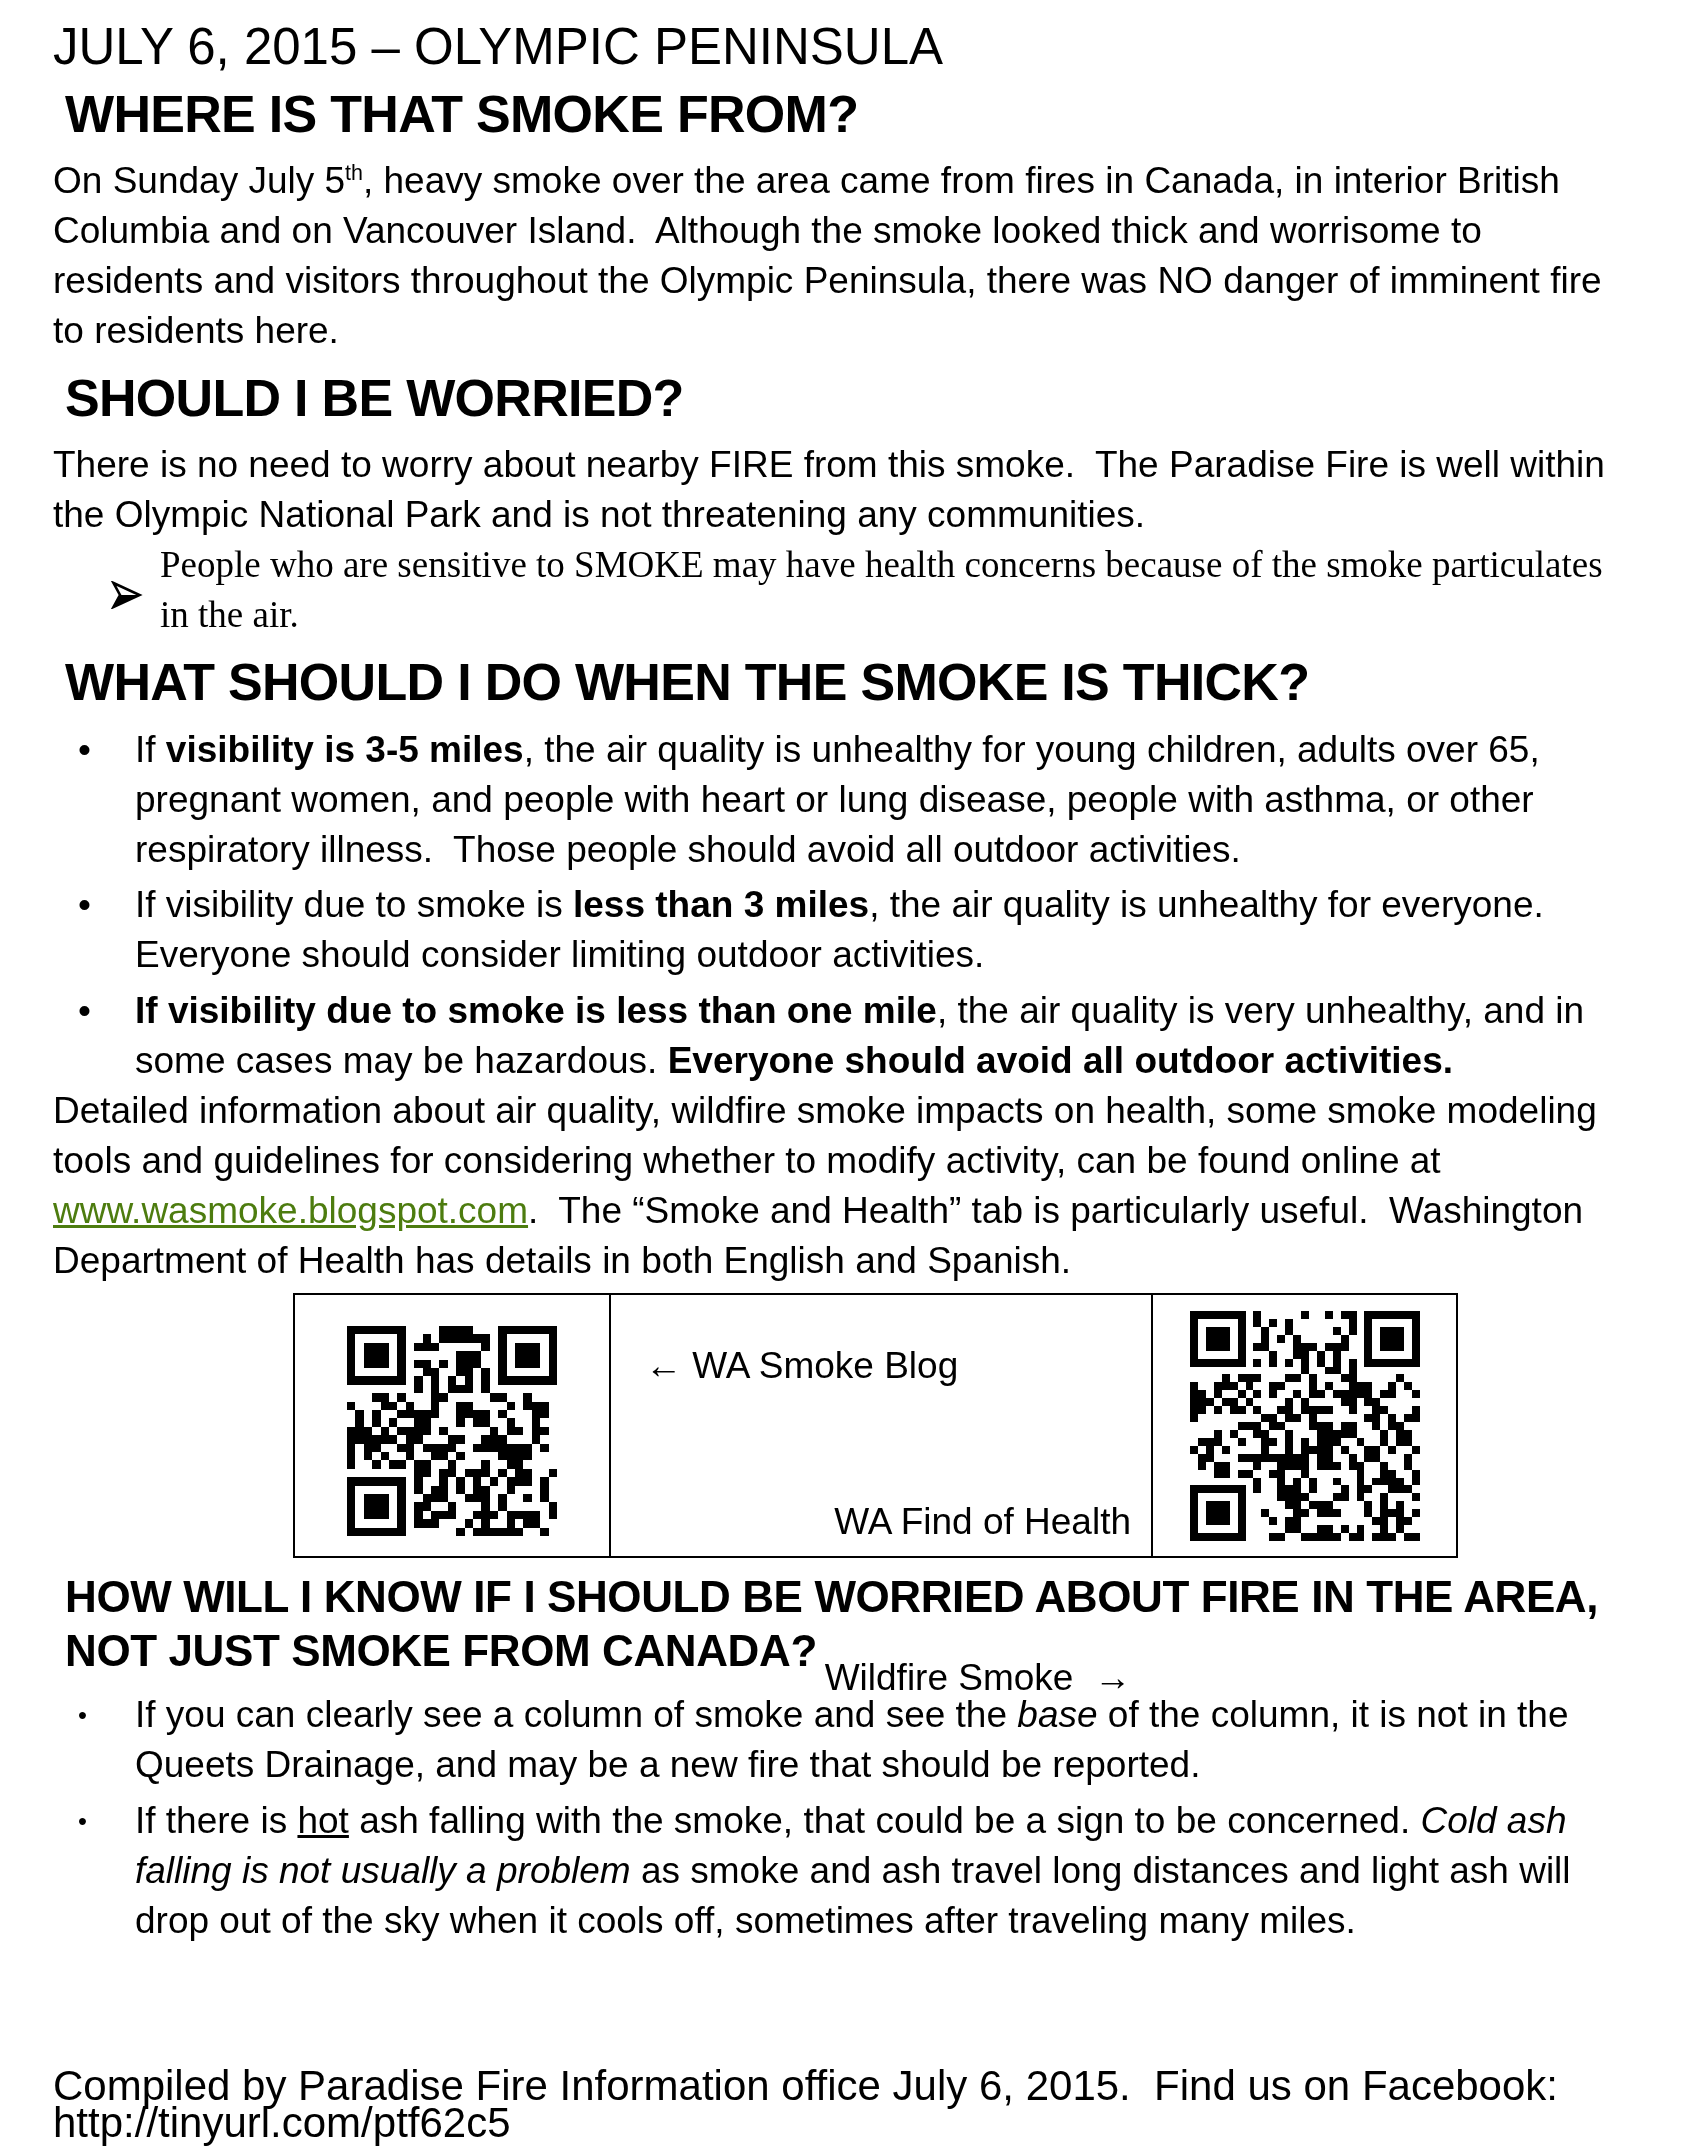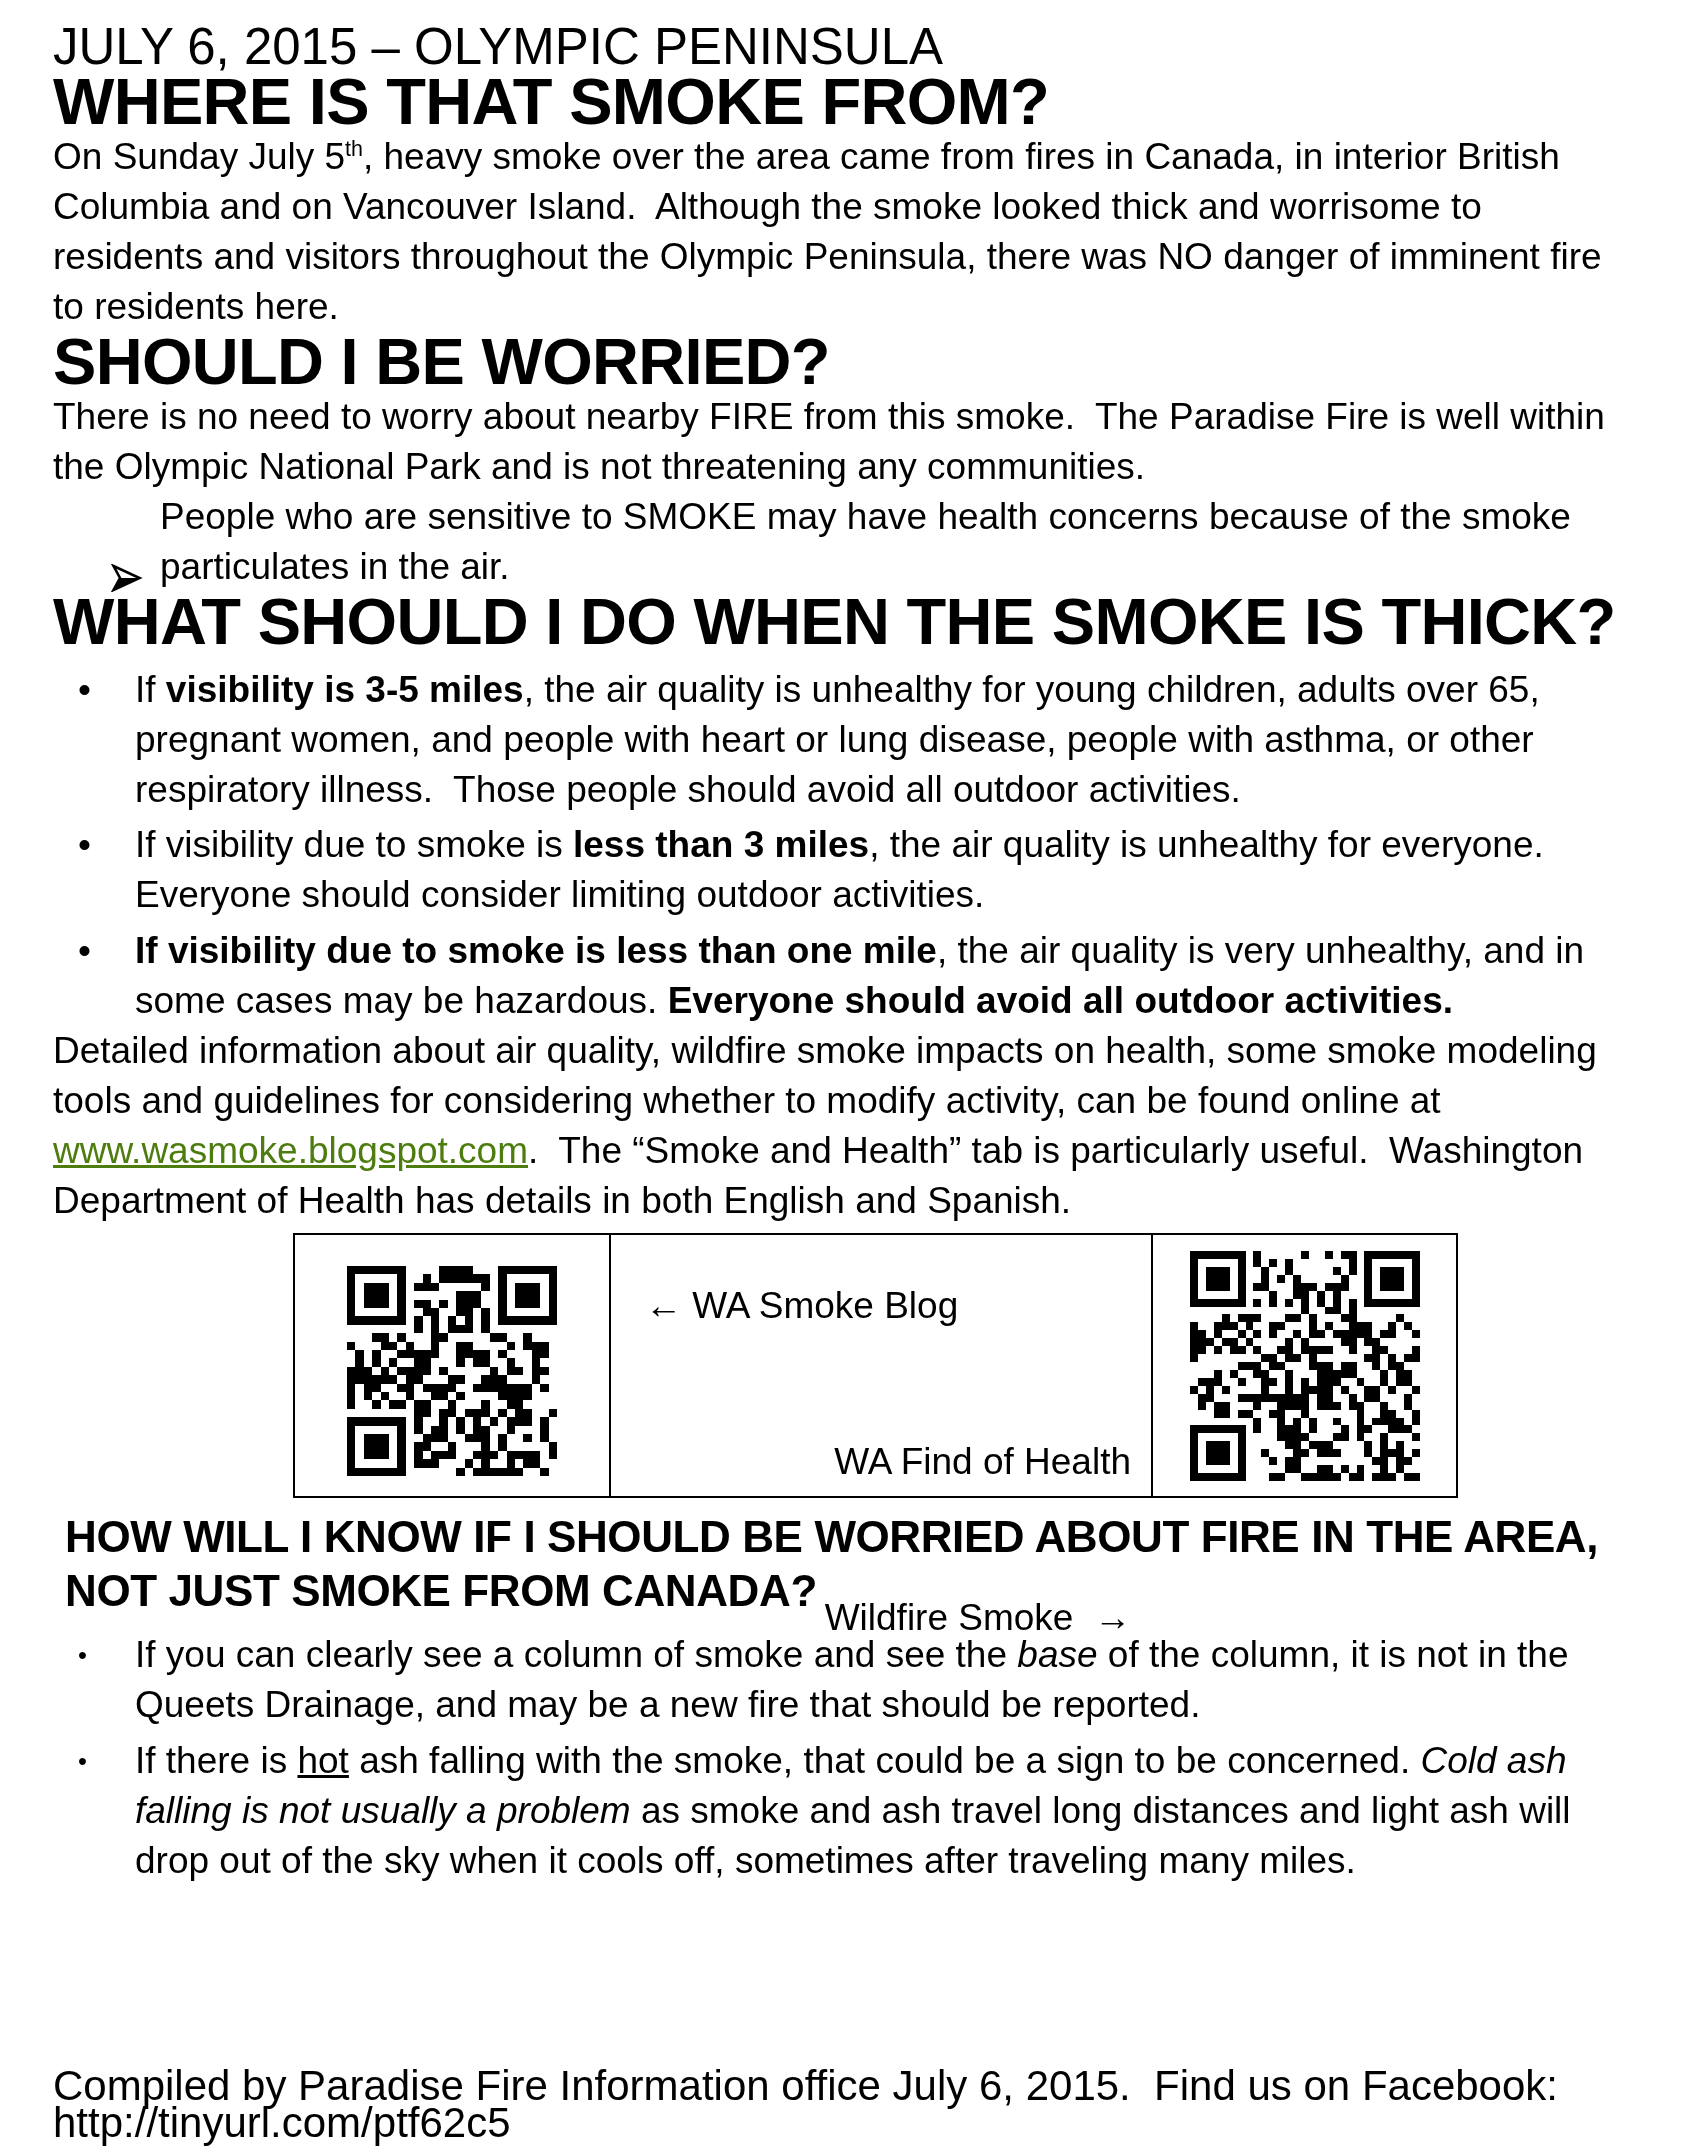--- a/index.html
+++ b/index.html
@@ -12,22 +12,22 @@
     box-sizing:border-box;
     padding:21px 67px 0 53px;
     overflow:hidden;
   }
   .rich, .topline, .footer, .cell-label{ white-space:pre-wrap; }
 
   .topline{
     font-size:51px; line-height:51px; font-weight:400;
   }
   h1.sec{
-    font-size:65px; line-height:60px; font-weight:700;
-    margin:0; letter-spacing:-0.7px;
+    font-size:52px; line-height:60px; font-weight:700;
+    margin:12px; letter-spacing:-0.7px;
   }
   h2.sec{
     font-size:44px; line-height:54px; font-weight:700;
     margin:12px; letter-spacing:-0.4px;
   }
   .mt-h1a{margin-top:40px;}
   .mt-h1b{margin-top:28px;}
   .mt-h1c{margin-top:21px;}
   .mt-h2{margin-top:35px;}
 
@@ -49,21 +49,21 @@
   .bullet-row .mk{
     flex:0 0 82px;box-sizing:border-box;padding-left:25px;
     font-size:37px;line-height:50px;
   }
   .bullet-row .mk.small{font-size:25.5px;}
   .bullet-row .tx{flex:1;}
   .mt-b1{margin-top:12.8px;}
   .mt-b{margin-top:5.7px;}
   .mt-sb1{margin-top:10px;}
 
-  .arrow-row{display:flex;align-items:flex-end;}
+  .arrow-row{display:flex;align-items:center;font-family:Liberation Serif, serif;}
   .arrow-row .mk{
     flex:0 0 107px;box-sizing:border-box;padding-left:57px;padding-top:10px;
   }
   .arrow-row .tx{flex:1;}
 
   table.qr-table{
     border-collapse:collapse;
     margin:7px 0 0 240px;
     width:1160px;height:265px;
     table-layout:fixed;

